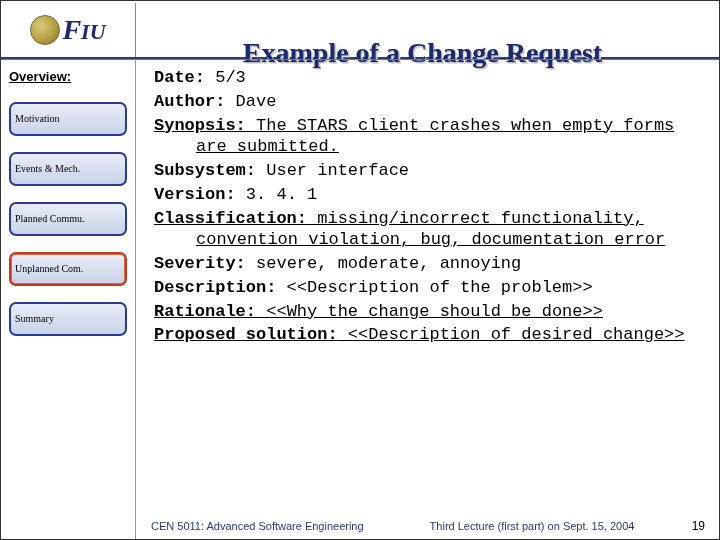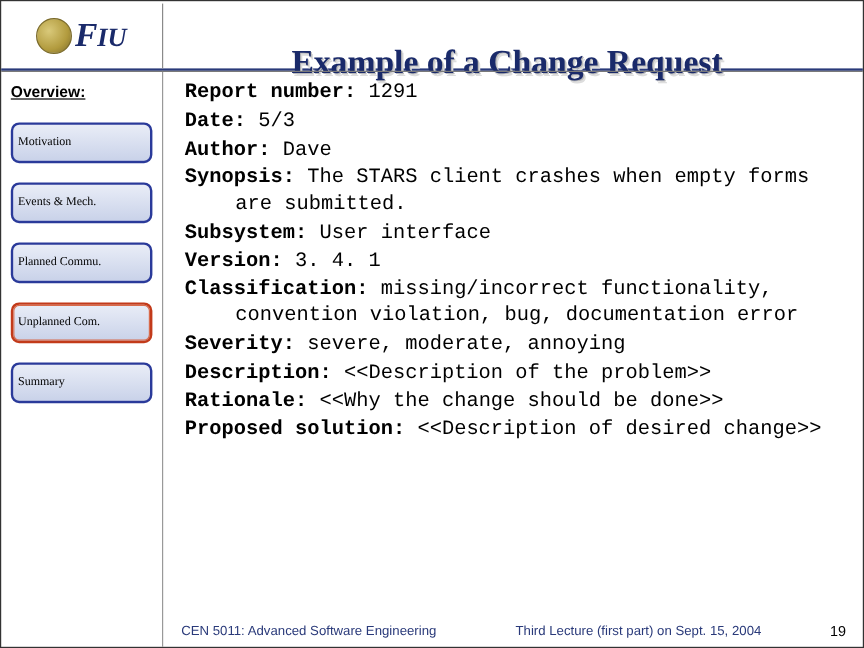--- a/index.html
+++ b/index.html
@@ -74,21 +74,21 @@
     box-shadow: inset 0 0 0 1px #d86a4a;
   }
   .content {
     flex: 1; padding: 8px 18px 0 18px;
     font-family: 'Courier New', Courier, monospace;
     font-size: 17px; line-height: 1.28;
     color: #000;
   }
   .content .row { margin: 0 0 2px 0; }
   .content .label { font-weight: bold; }
-  .content .indent { padding-left: 42px; text-indent: -42px; }
+  .content .indent { padding-left: 42px; text-indent: -42px; text-decoration: underline; }
   .footer {
     position: absolute; left: 0; right: 0; bottom: 6px;
     display: flex; align-items: center;
     padding: 0 14px 0 150px;
     font-family: Arial, sans-serif; font-size: 11px; color: #2a3a7a;
   }
   .footer .course { flex: 0 0 auto; }
   .footer .lecture { margin-left: 66px; flex: 0 0 auto; }
   .footer .pagenum { margin-left: auto; font-size: 12px; color: #000; }
 </style>
@@ -113,21 +113,20 @@
     <div class="sidebar">
       <div class="overview-label">Overview:</div>
       <button class="nav-btn">Motivation</button>
       <button class="nav-btn">Events &amp; Mech.</button>
       <button class="nav-btn">Planned Commu.</button>
       <button class="nav-btn active">Unplanned Com.</button>
       <button class="nav-btn">Summary</button>
     </div>
 
     <div class="content">
-      <div class="row"><span class="label">Report number:</span><span> 1291</span></div>
       <div class="row"><span class="label">Date:</span><span> 5/3</span></div>
       <div class="row"><span class="label">Author:</span><span> Dave</span></div>
       <div class="row indent"><span class="label">Synopsis:</span><span> The STARS client crashes when empty forms are submitted.</span></div>
       <div class="row"><span class="label">Subsystem:</span><span> User interface</span></div>
       <div class="row"><span class="label">Version:</span><span> 3. 4. 1</span></div>
       <div class="row indent"><span class="label">Classification:</span><span>  missing/incorrect functionality, convention violation, bug, documentation error</span></div>
       <div class="row"><span class="label">Severity:</span><span> severe,  moderate,  annoying</span></div>
       <div class="row"><span class="label">Description:</span><span> &lt;&lt;Description of the problem&gt;&gt;</span></div>
       <div class="row indent"><span class="label">Rationale:</span><span> &lt;&lt;Why the change should be done&gt;&gt;</span></div>
       <div class="row indent"><span class="label">Proposed solution:</span><span> &lt;&lt;Description of desired change&gt;&gt;</span></div>

